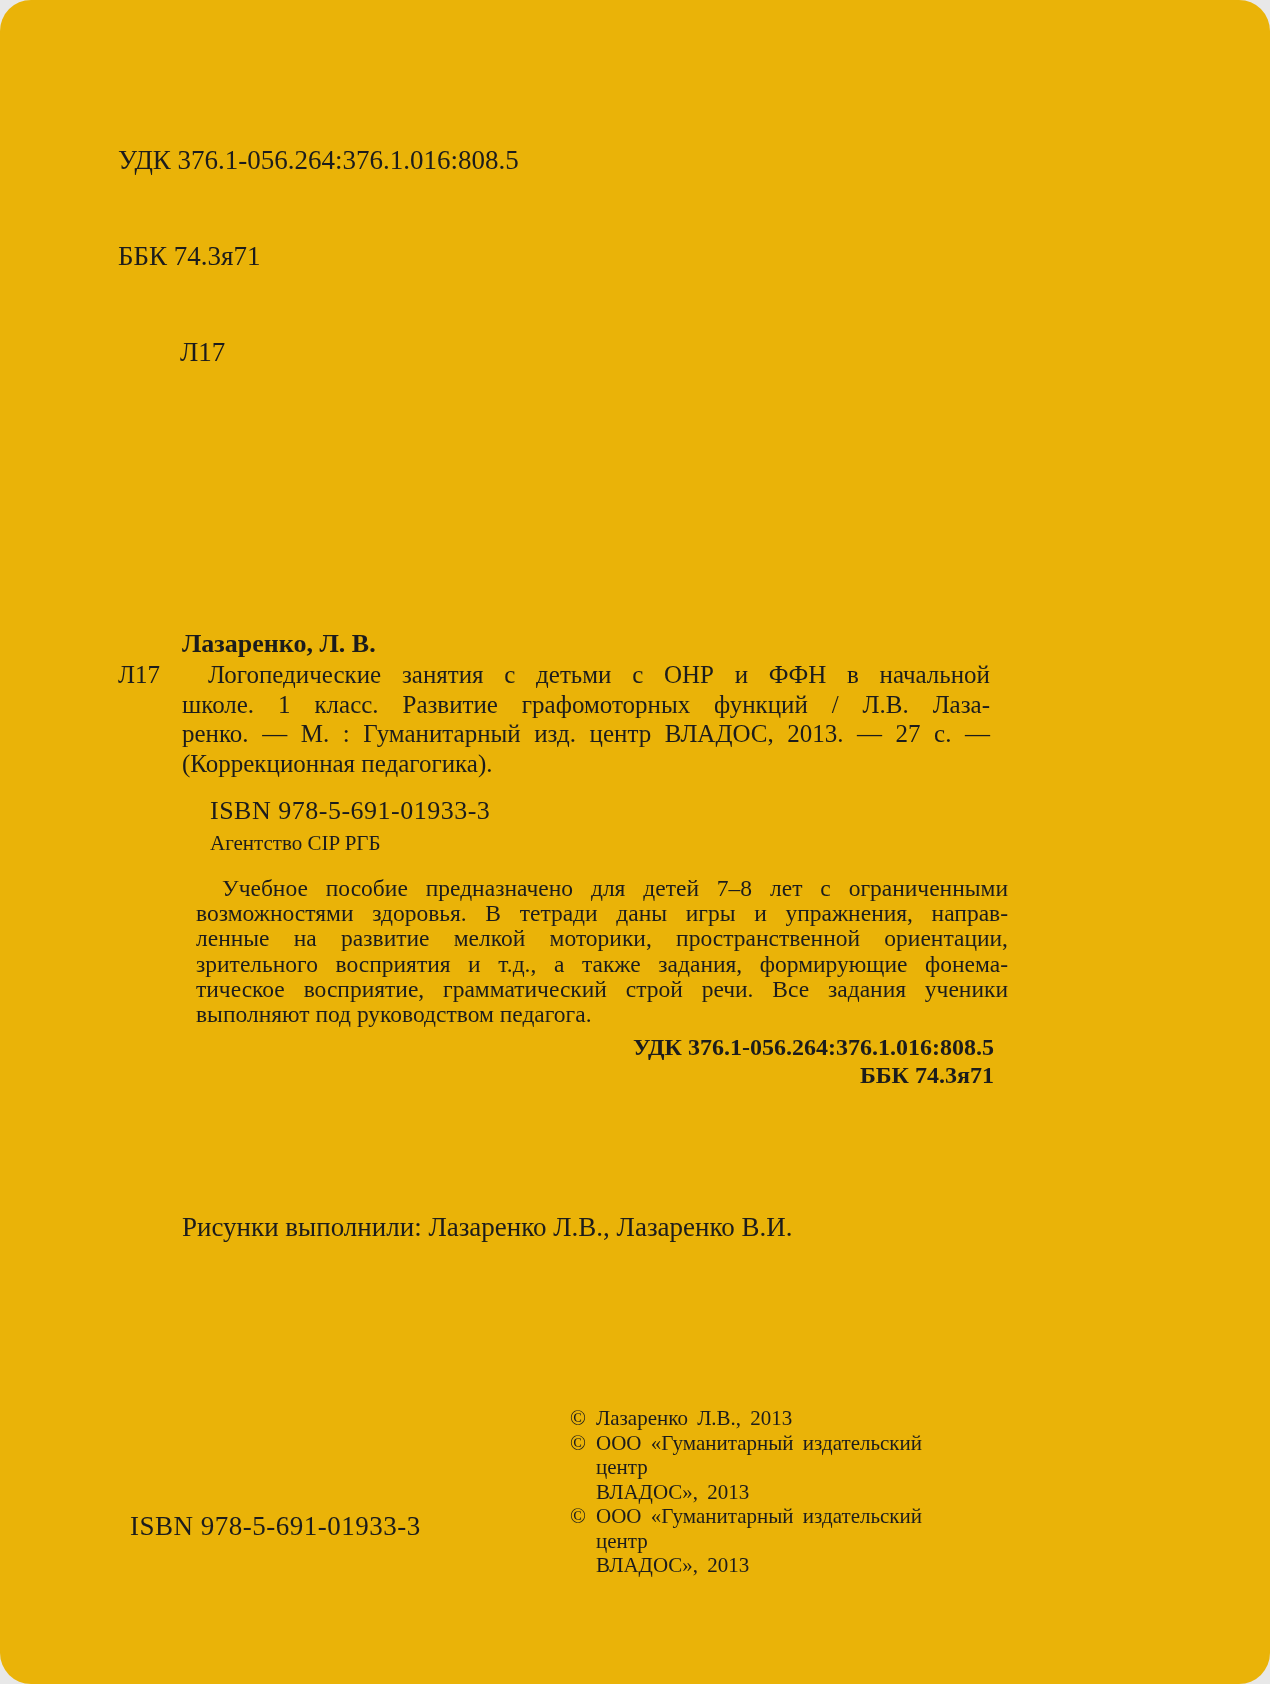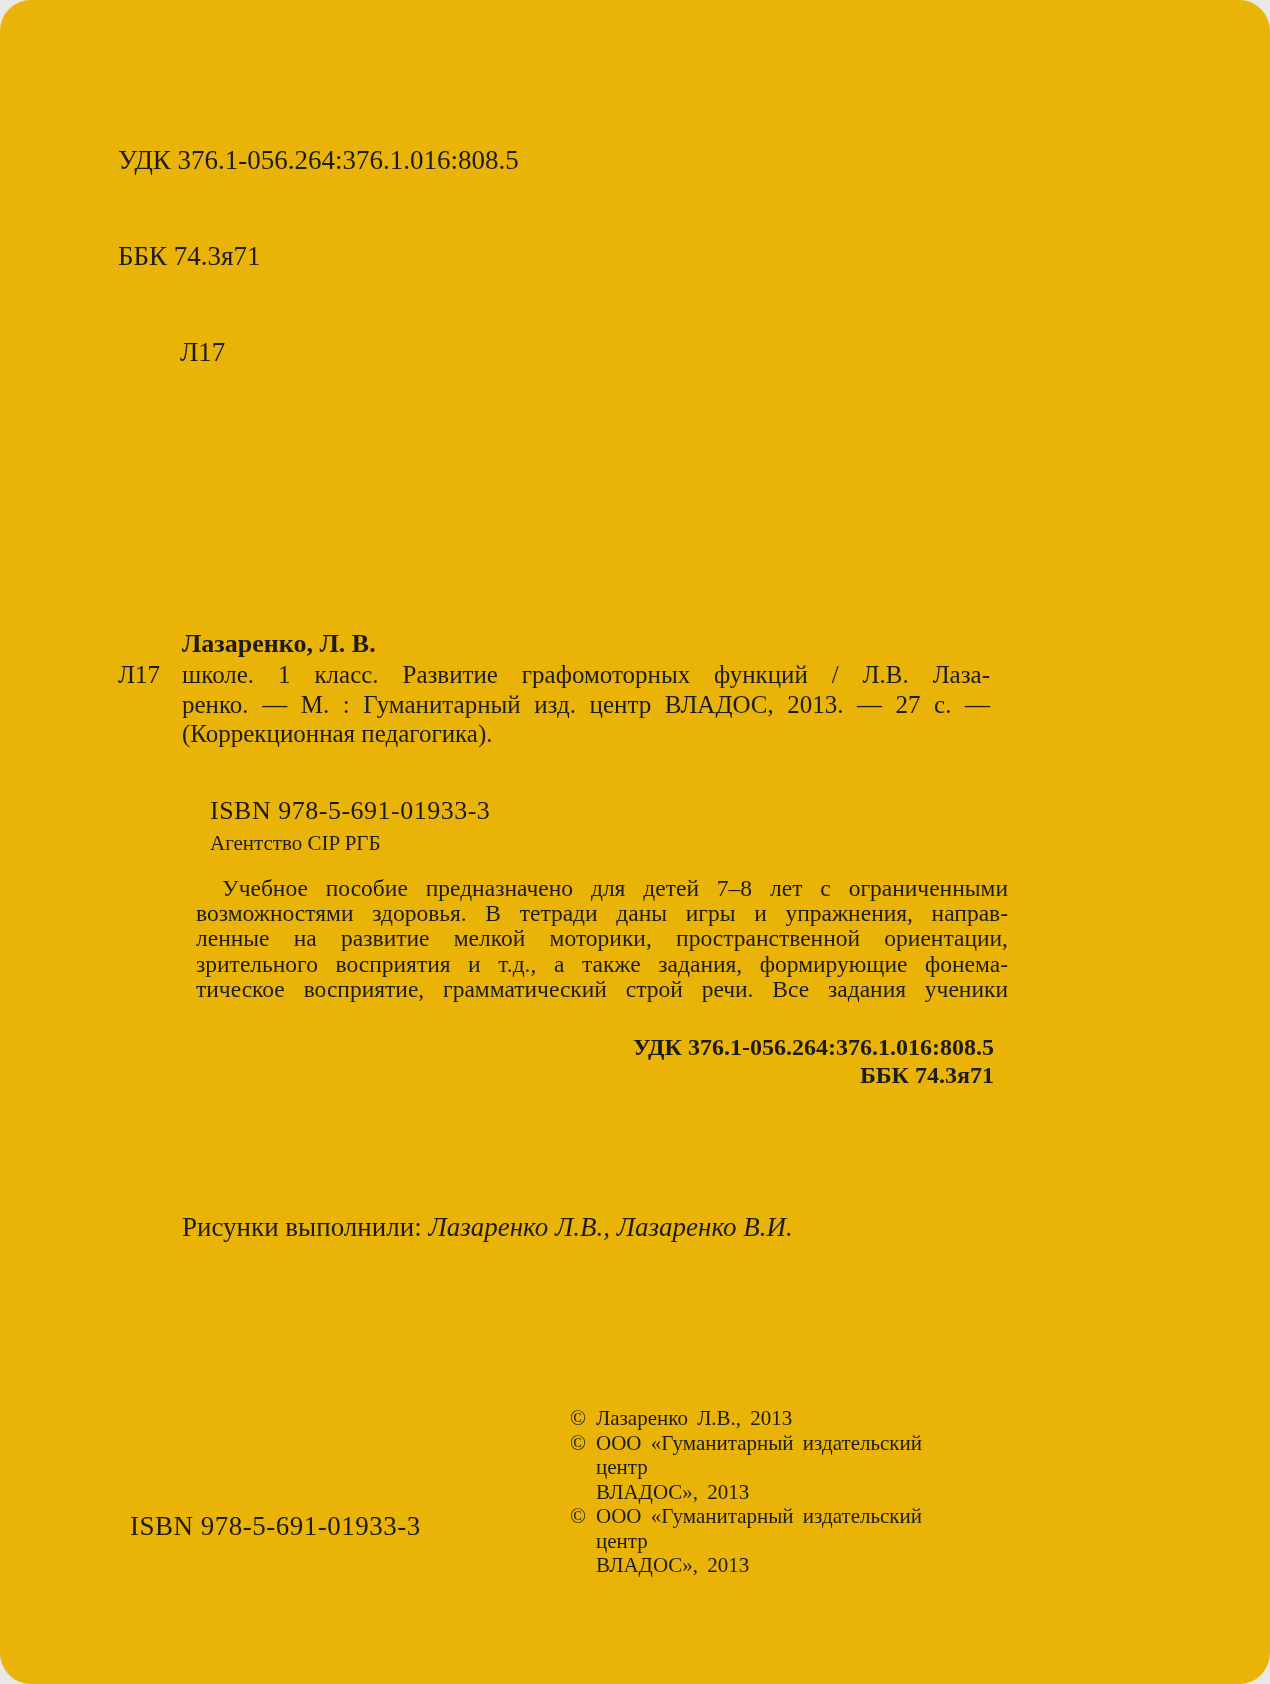--- a/index.html
+++ b/index.html
@@ -25,21 +25,21 @@
   .lline{text-align:left;}
   .indent1{padding-left:26px;box-sizing:border-box;}
   .isbn-mid{left:210px;top:796px;font-size:26px;letter-spacing:.5px;}
   .agency{left:210px;top:831px;font-size:21px;}
   
   .annotation{left:196px;top:876px;width:812px;font-size:23.5px;line-height:25.2px;}
   .udk-right{left:182px;top:1034px;width:812px;font-size:24px;font-weight:bold;text-align:right;}
   .bbk-right{left:182px;top:1062px;width:812px;font-size:24px;font-weight:bold;text-align:right;}
   
   .credits{left:182px;top:1212px;font-size:27px;}
-  .credits .names{font-style:italic;}
+  .credits .names{}
   
   .copyright{left:570px;top:1406px;width:400px;font-size:21px;line-height:24.5px;word-spacing:4px;}
   .c-entry{display:flex;}
   .c-mark{width:26px;flex:0 0 26px;}
   .c-lines{flex:1;}
   
   .isbn-bottom{left:130px;top:1511px;font-size:27px;letter-spacing:.5px;}
 </style>
 </head>
 <body>
@@ -49,34 +49,36 @@
   <div class="abs top-block">
     <div>УДК 376.1-056.264:376.1.016:808.5</div>
     <div>ББК 74.3я71</div>
     <div class="code">Л17</div>
   </div>
 
   <div class="abs author-line">Лазаренко, Л. В.</div>
   <div class="abs code-hang">Л17</div>
 
   <div class="abs catalog-par">
+    <div class="jline indent1">Логопедические занятия с детьми с ОНР и ФФН в начальной</div>
     <div class="jline">школе. 1 класс. Развитие графомоторных функций / Л.В. Лаза-</div>
     <div class="jline">ренко. — М. : Гуманитарный изд. центр ВЛАДОС, 2013. — 27 с. —</div>
     <div class="lline">(Коррекционная педагогика).</div>
   </div>
 
   <div class="abs isbn-mid">ISBN 978-5-691-01933-3</div>
   <div class="abs agency">Агентство CIP РГБ</div>
 
   <div class="abs annotation">
     <div class="jline indent1">Учебное пособие предназначено для детей 7–8 лет с ограниченными</div>
     <div class="jline">возможностями здоровья. В тетради даны игры и упражнения, направ-</div>
     <div class="jline">ленные на развитие мелкой моторики, пространственной ориентации,</div>
     <div class="jline">зрительного восприятия и т.д., а также задания, формирующие фонема-</div>
     <div class="jline">тическое восприятие, грамматический строй речи. Все задания ученики</div>
+    <div class="lline">выполняют под руководством педагога.</div>
   </div>
 
   <div class="abs udk-right">УДК 376.1-056.264:376.1.016:808.5</div>
   <div class="abs bbk-right">ББК 74.3я71</div>
 
   <div class="abs credits">
     <span>Рисунки выполнили: </span><span class="names">Лазаренко Л.В., Лазаренко В.И.</span>
   </div>
 
   <div class="abs copyright">

